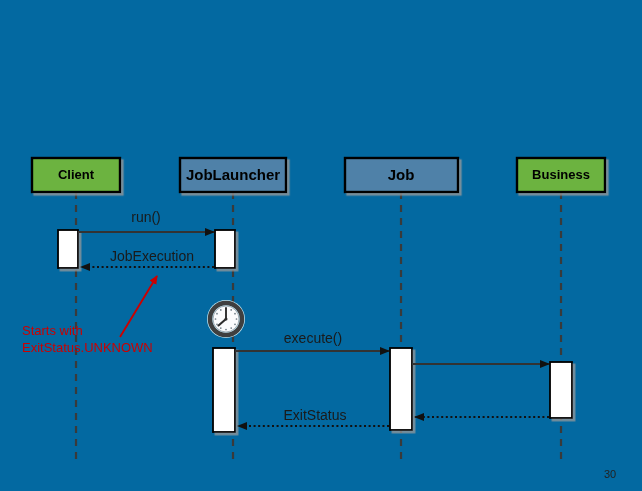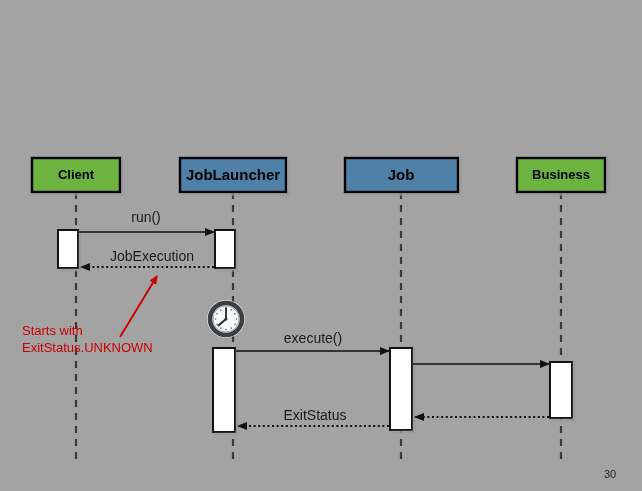--- a/index.html
+++ b/index.html
@@ -7,21 +7,21 @@
     padding: 0;
     background: #ffffff;
   }
   body {
     font-family: "Liberation Sans", sans-serif;
   }
   #slide {
     position: relative;
     width: 642px;
     height: 491px;
-    background: #a3a3a3;
+    background: #0369a1;
     overflow: hidden;
   }
   #diagram-svg {
     position: absolute;
     left: 0;
     top: 0;
     width: 642px;
     height: 491px;
   }
   .lifeline-label {

